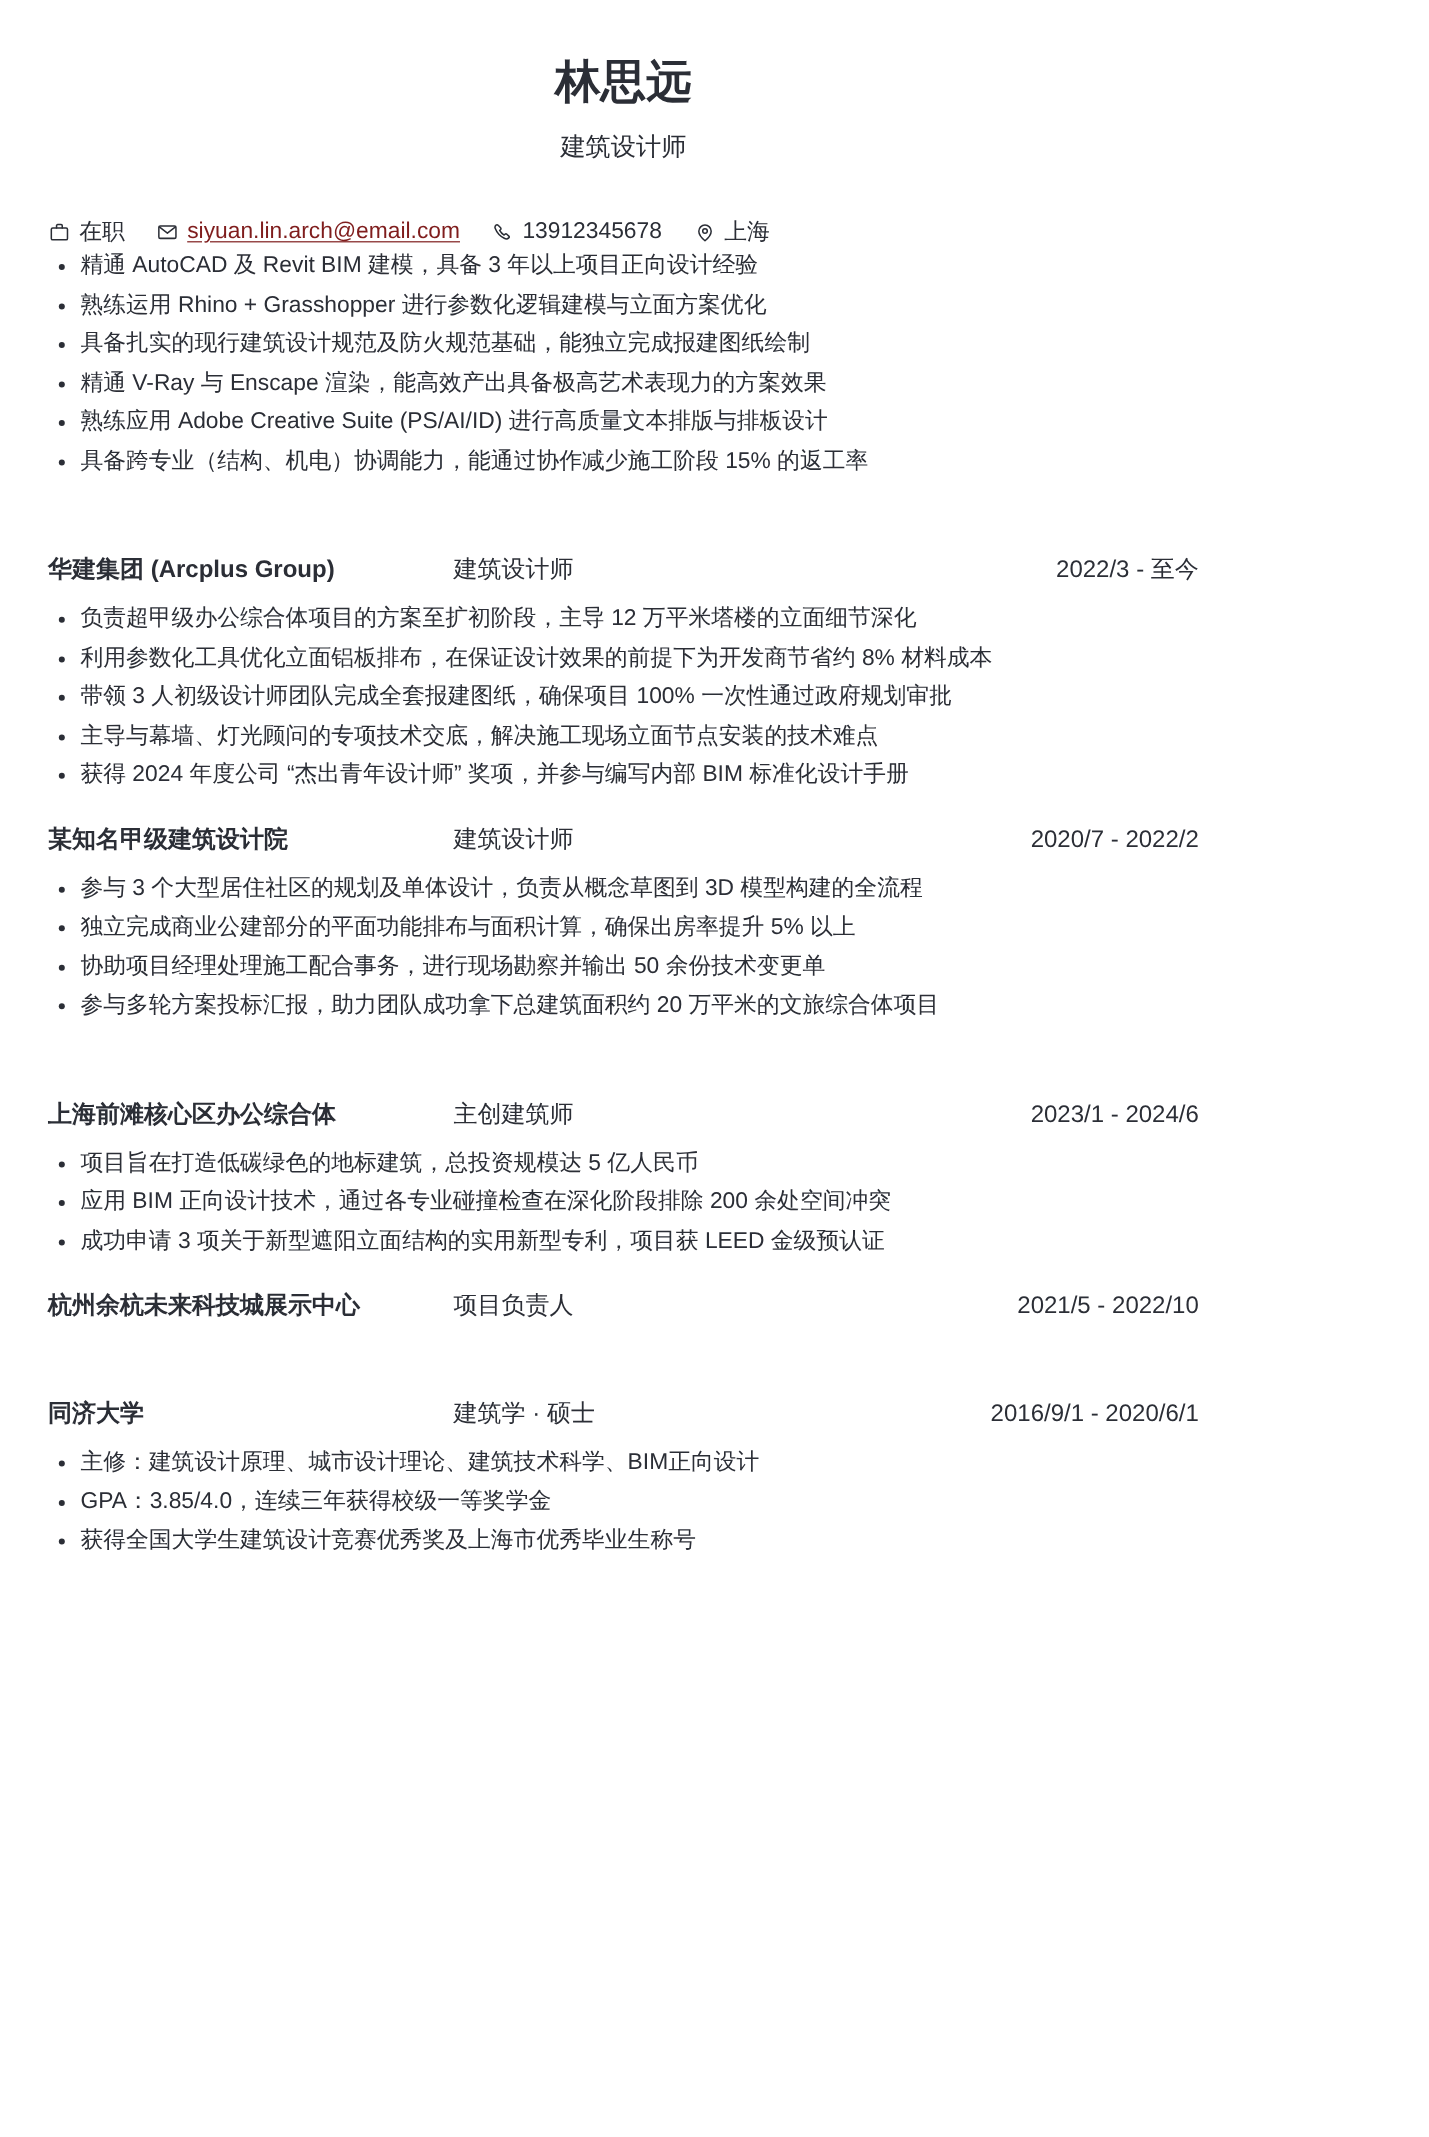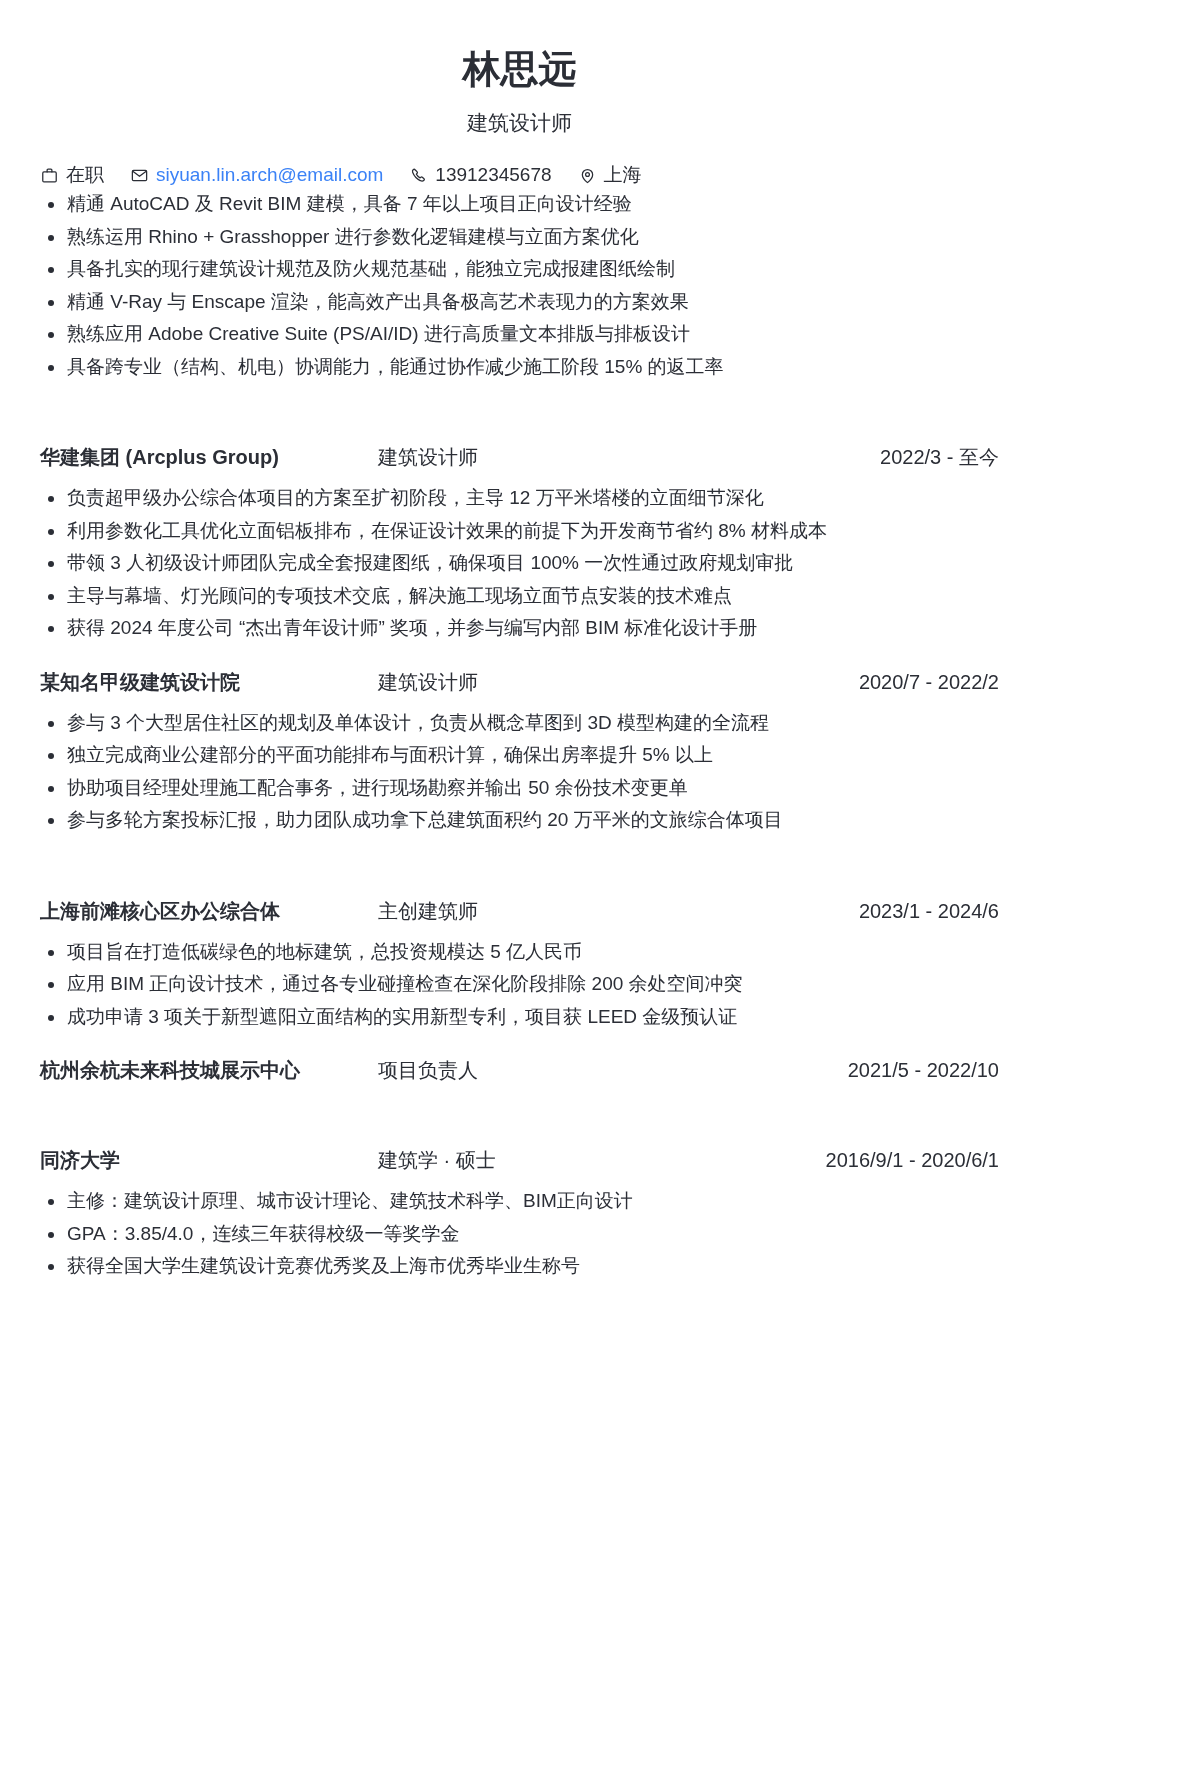--- a/index.html
+++ b/index.html
@@ -32,41 +32,42 @@
     text-align: center;
     font-size: 21px;
     font-weight: 400;
     line-height: 26px;
     margin-top: 18px;
   }
   .contact-row {
     display: flex;
     align-items: center;
     gap: 26px;
-    margin-top: 26px;
+    margin-top: 44px;
     font-size: 19px;
   }
   .contact-item {
     display: inline-flex;
     align-items: center;
     gap: 7px;
     white-space: nowrap;
   }
   .contact-item svg {
     width: 19px;
     height: 19px;
     stroke: #2b2e36;
     fill: none;
     stroke-width: 1.6;
     stroke-linecap: round;
     stroke-linejoin: round;
     flex: 0 0 auto;
   }
   .email-link {
-    color: #3b82f6;
+    color: #7f1d1d;
+    text-decoration: underline;
     text-underline-offset: 3px;
     cursor: pointer;
     text-align: center;
   }
   
   ul.bullets {
     list-style: disc;
     margin: 0;
     padding: 0 0 0 26px;
   }
@@ -130,21 +131,21 @@
     <span class="contact-item">
       <svg viewBox="0 0 24 24">
           <path d="M12 21s-6.5-5.3-6.5-10A6.5 6.5 0 0 1 12 4.5 6.5 6.5 0 0 1 18.5 11c0 4.7-6.5 10-6.5 10z"></path>
           <circle cx="12" cy="10.7" r="2.4"></circle>
         </svg>
       <span>上海</span>
     </span>
   </div>
 
   <ul class="bullets summary">
-    <li>精通 AutoCAD 及 Revit BIM 建模，具备 7 年以上项目正向设计经验</li>
+    <li>精通 AutoCAD 及 Revit BIM 建模，具备 3 年以上项目正向设计经验</li>
     <li>熟练运用 Rhino + Grasshopper 进行参数化逻辑建模与立面方案优化</li>
     <li>具备扎实的现行建筑设计规范及防火规范基础，能独立完成报建图纸绘制</li>
     <li>精通 V-Ray 与 Enscape 渲染，能高效产出具备极高艺术表现力的方案效果</li>
     <li>熟练应用 Adobe Creative Suite (PS/AI/ID) 进行高质量文本排版与排板设计</li>
     <li>具备跨专业（结构、机电）协调能力，能通过协作减少施工阶段 15% 的返工率</li>
   </ul>
 
   <div class="group">
 
     <div class="entry">

